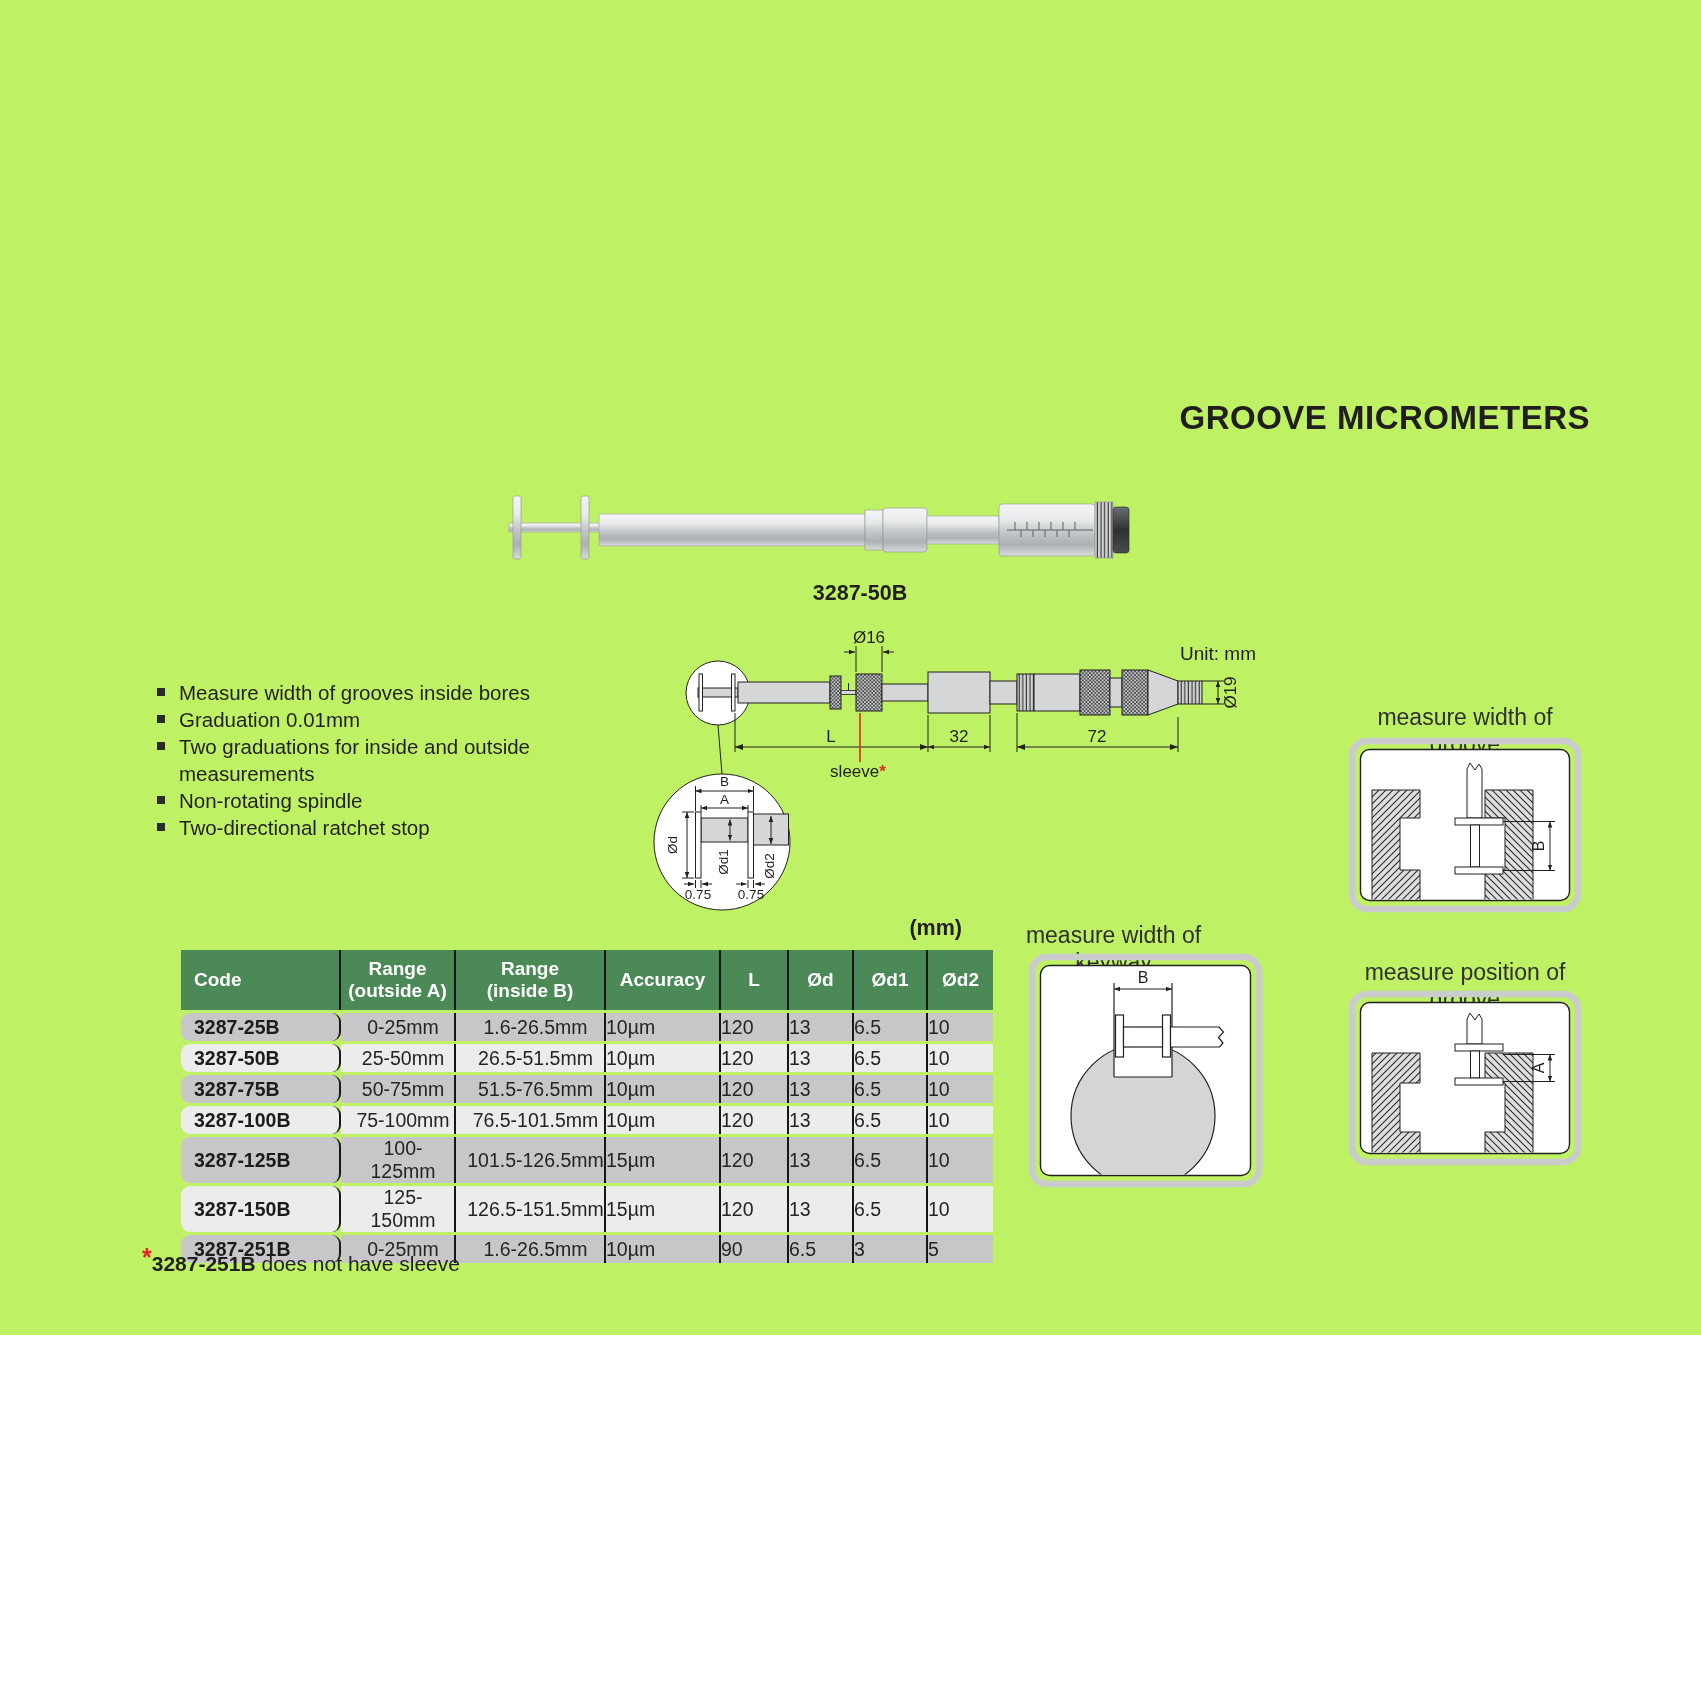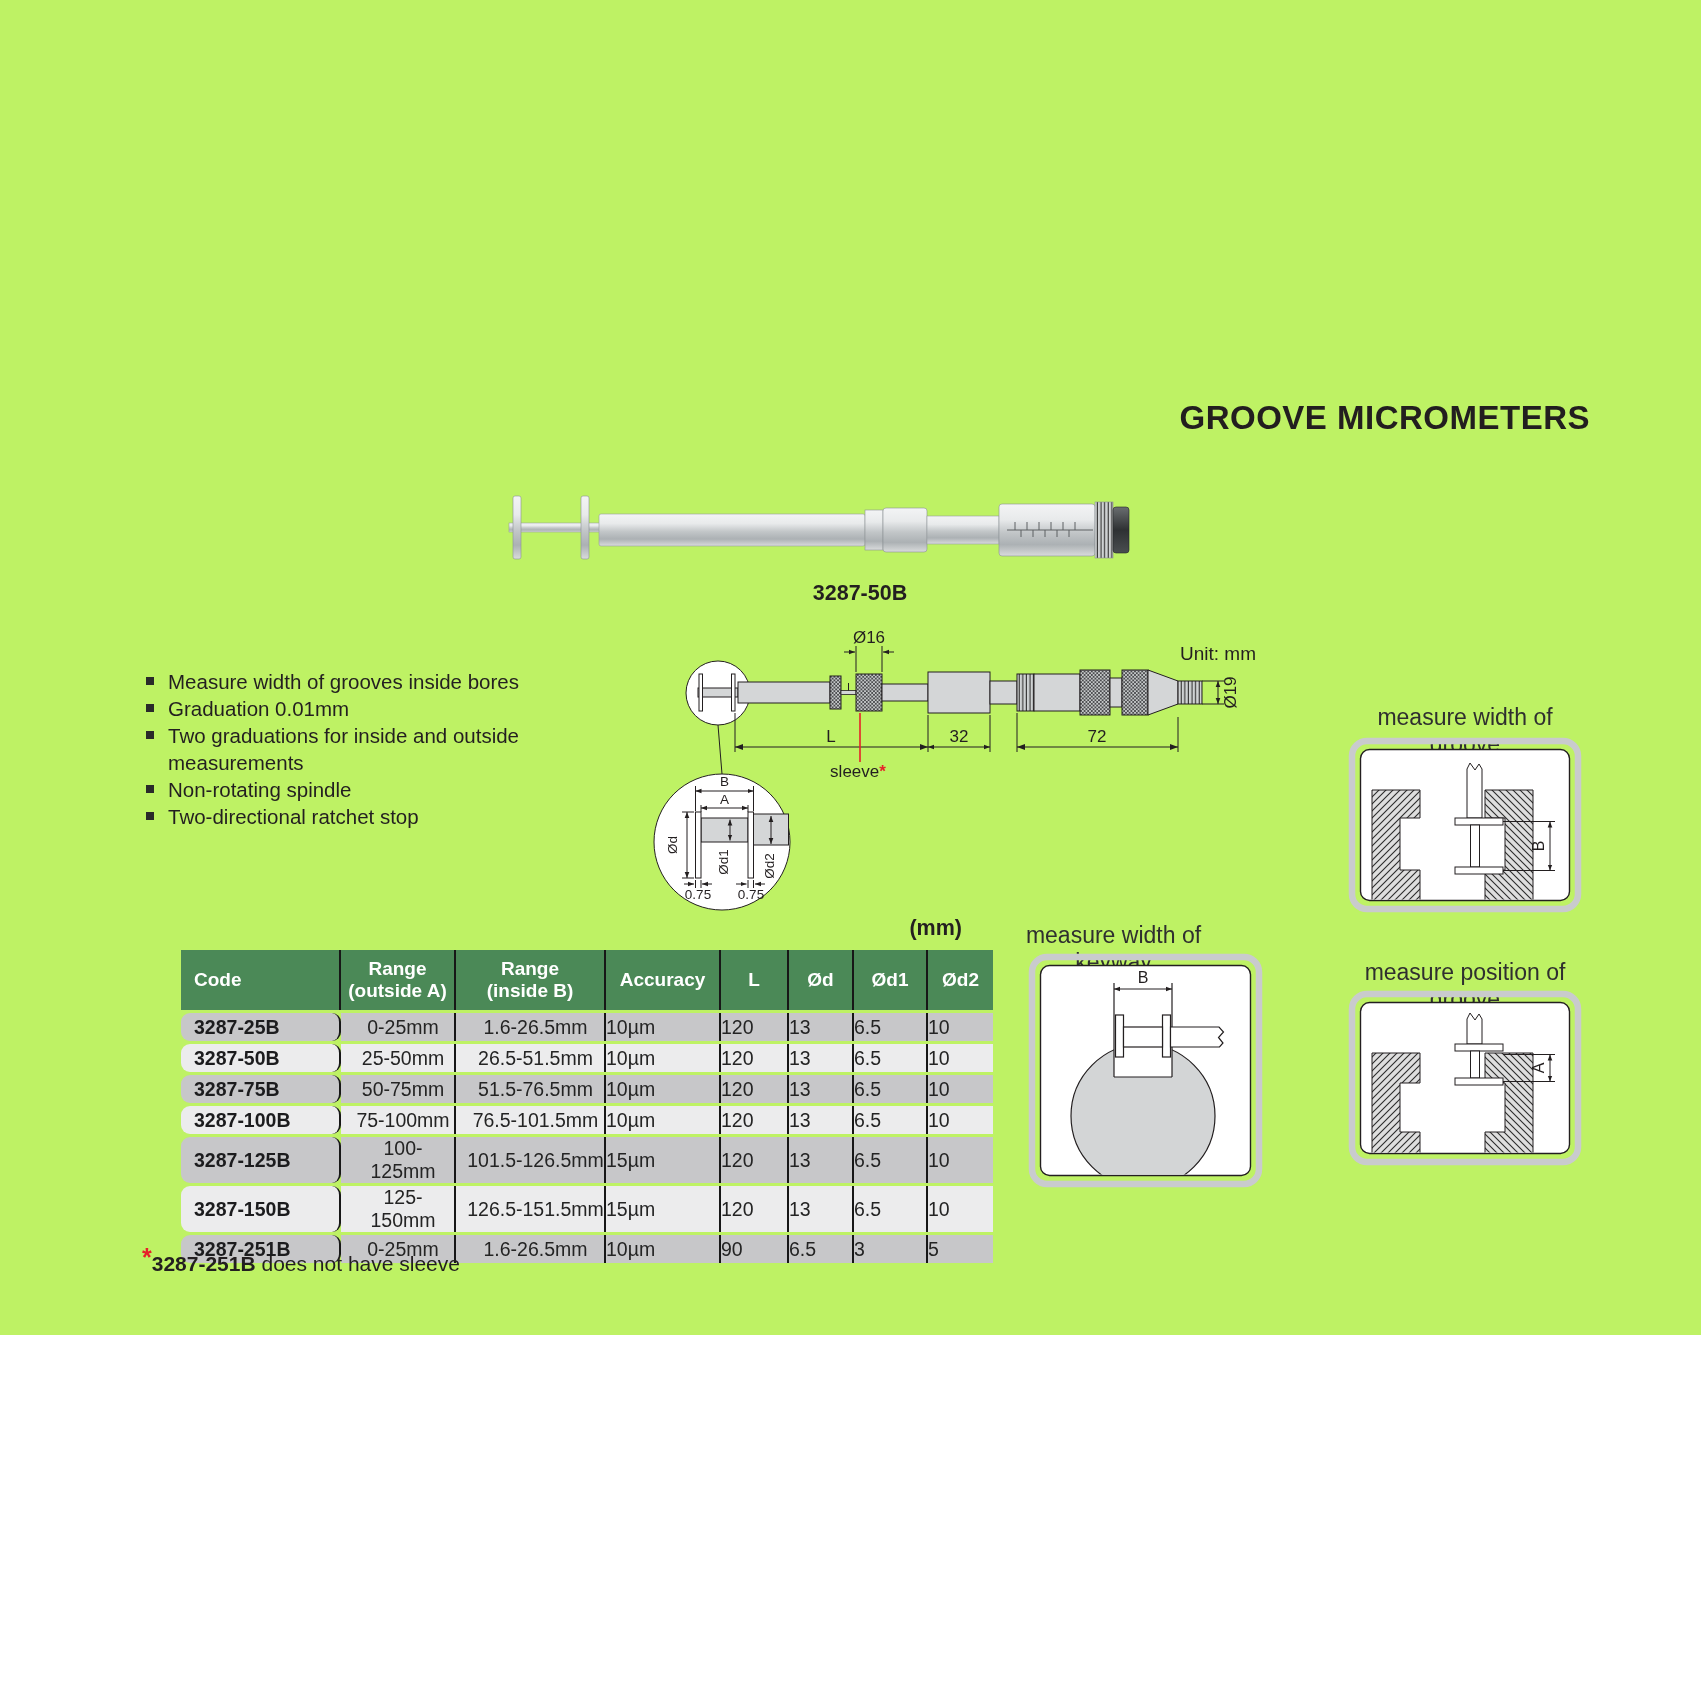--- a/index.html
+++ b/index.html
@@ -3,21 +3,21 @@
 <meta charset="utf-8">
 <style>
   html,body{margin:0;padding:0;background:#ffffff;}
   .page{position:relative;width:1701px;height:1335px;background:#bef264;overflow:hidden;
         font-family:"Liberation Sans","DejaVu Sans",sans-serif;color:#231f20;}
   .abs{position:absolute;}
   .page-title{top:399px;left:990px;width:600px;text-align:right;font-size:33px;
               font-weight:bold;color:#221e1f;letter-spacing:.5px;}
   .photo-caption{top:581px;left:640px;width:440px;text-align:center;
                  font-weight:bold;font-size:21.5px;}
-  .features{top:668px;left:145px;width:404px;list-style:none;margin:0;padding:0;
+  .features{top:668px;left:145px;width:404px;list-style:none;margin:11px;padding:0;
             font-size:20.5px;line-height:27px;}
   .features li{position:relative;padding-left:23px;}
   .features li::before{content:"";position:absolute;left:1px;top:9px;width:8px;height:8px;
                        background:#2a2a2a;}
   .unit-label{top:643px;left:1056px;width:200px;text-align:right;font-size:19px;}
   .mm-label{top:916px;left:802px;width:160px;text-align:right;font-weight:bold;font-size:21.5px;}
   .panel-caption{font-size:23px;color:#2f2f2f;text-align:center;}
   .cap-groove{top:704px;left:1348px;width:234px;}
   .cap-keyway{top:922px;left:996px;width:235px;}
   .cap-position{top:959px;left:1348px;width:234px;}

